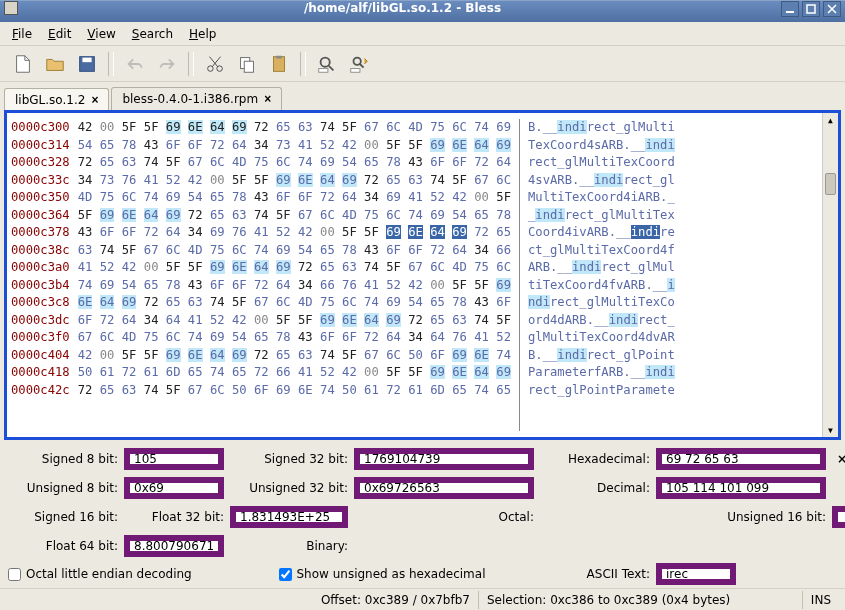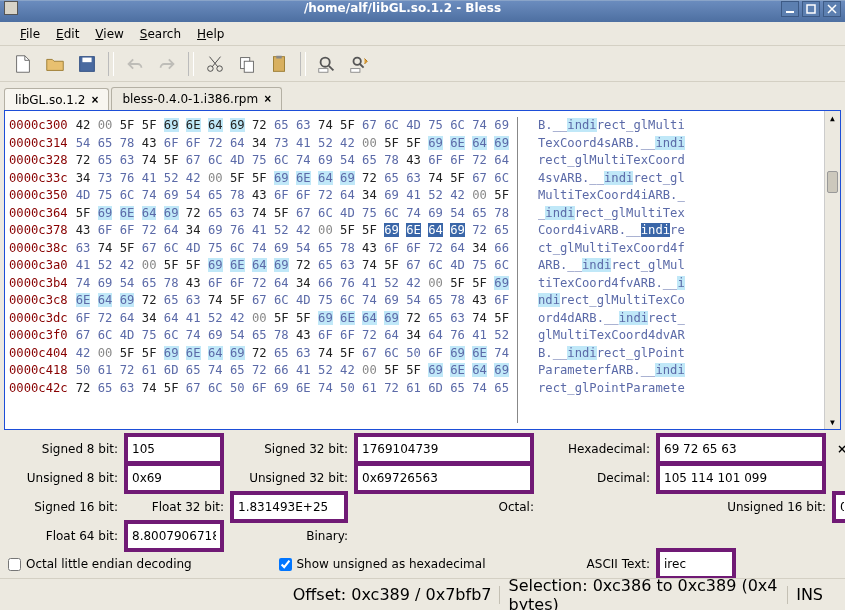--- a/index.html
+++ b/index.html
@@ -3,51 +3,51 @@
 <meta charset="utf-8">
 <style>
 * { box-sizing: border-box; margin: 0; padding: 0; }
 body { font-family: "DejaVu Sans", Arial, sans-serif; font-size: 12px; background: #ece9e0; color: #000; width: 845px; height: 610px; overflow: hidden; display: flex; flex-direction: column; }
 .titlebar { background: linear-gradient(to bottom, #6b8cbe, #4d6fa1); color: #fff; height: 22px; display: flex; align-items: flex-start; padding: 0 4px; border-top: 1px solid #8aa4c8; }
 .titlebar .icon { width: 14px; height: 14px; background: #d8d4c8; margin-right: 6px; border: 1px solid #555; }
 .titlebar .title { flex: 1; text-align: center; font-weight: bold; font-size: 12px; }
 .titlebar .winbtns { display: flex; gap: 3px; }
 .titlebar .winbtn { width: 18px; height: 16px; background: #5c7fb0; border: 1px solid #3d5a85; display: flex; align-items: center; justify-content: center; cursor: pointer; }
 .titlebar .winbtn svg { width: 10px; height: 10px; }
-.menubar { background: #ece9e0; height: 24px; display: flex; align-items: center; padding: 0 12px; border-bottom: 1px solid #d4d0c4; }
+.menubar { background: #ece9e0; height: 24px; display: flex; align-items: center; padding: 0 4px; border-bottom: 1px solid #d4d0c4; }
 .menubar .menu { padding: 4px 8px; cursor: pointer; }
 .menubar .menu u { text-decoration: underline; }
 .toolbar { background: #ece9e0; height: 36px; display: flex; align-items: center; padding: 4px 8px; gap: 2px; border-bottom: 1px solid #d4d0c4; }
 .toolbar .sep { width: 6px; height: 24px; border-left: 1px solid #bbb; border-right: 1px solid #fff; margin: 0 4px; }
 .toolbar .tbtn { width: 30px; height: 28px; display: flex; align-items: center; justify-content: center; border: 1px solid transparent; border-radius: 3px; cursor: pointer; }
 .toolbar .tbtn svg { width: 22px; height: 22px; }
 .tabs { background: #ece9e0; height: 28px; display: flex; align-items: flex-end; padding: 0 4px; }
 .tabs .tab { padding: 4px 10px; background: #ece9e0; border: 1px solid #b4b0a4; border-bottom: none; border-radius: 3px 3px 0 0; display: flex; align-items: center; gap: 6px; margin-right: 2px; cursor: pointer; font-size: 12px; }
 .tabs .tab.active { background: #f8f6f0; position: relative; top: 1px; }
 .tabs .close { font-family: sans-serif; cursor: pointer; font-weight: bold; }
-.hexview { flex: 1; background: #fff; border: 1px solid #1d4ed8; margin: 0 4px; display: flex; font-family: "DejaVu Sans Mono","Courier New",monospace; font-size: 12.2px; overflow: hidden; position: relative; }
+.hexview { flex: 1; background: #fff; border: 3px solid #1d4ed8; margin: 0 4px; display: flex; font-family: "DejaVu Sans Mono","Courier New",monospace; font-size: 12.2px; overflow: hidden; position: relative; }
 .hexcontent { flex: 1; display: flex; padding: 6px 4px; overflow: hidden; white-space: pre; line-height: 17.5px; }
 .offsets { color: #880000; }
 .bytes { margin: 0 8px; }
-.ascii { border-left: 1px solid #888; padding-left: 20px; color: #5b6aa8; }
+.ascii { border-left: 1px solid #888; padding-left: 8px; color: #5b6aa8; }
 .b0 { color: #888; } 
 .b1 { color: #222; } 
 .b2 { color: #5b6aa8; } 
 .hl { background: #c0e8f8; }
 .sel { background: #3a66a8; color: #fff; }
 .scrollbar { width: 16px; background: #ece9e0; border-left: 1px solid #ccc; position: relative; }
 .scrollbar .thumb { position: absolute; top: 60px; left: 2px; right: 2px; height: 22px; background: #ccc8bc; border: 1px solid #999; border-radius: 2px; }
 .scrollbar .arr { position: absolute; left: 0; right: 0; height: 14px; display: flex; align-items: center; justify-content: center; background: #ece9e0; }
 .scrollbar .arr.up { top: 0; } .scrollbar .arr.down { bottom: 0; }
 .inspector { background: #ece9e0; padding: 6px 8px 2px 8px; display: grid; grid-template-columns: 110px 100px 118px 180px 110px 170px 20px; grid-template-rows: repeat(4, 26px) 24px; gap: 3px 6px; align-items: center; font-size: 12px; }
 .inspector .lbl { text-align: right; }
-.inspector input[type=text] { height: 22px; padding: 12px 4px; border: 4px solid #701a75; background: #fff; font-family: inherit; font-size: 12px; width: 100%; }
+.inspector input[type=text] { height: 22px; padding: 2px 4px; border: 6px solid #701a75; background: #fff; font-family: inherit; font-size: 12px; width: 100%; }
 .inspector .xbtn { cursor: pointer; font-weight: bold; text-align: center; }
 .inspector .chk { display: flex; align-items: center; gap: 5px; }
-.statusbar { height: 32px; background: #ece9e0; border-top: 1px solid #d4d0c4; display: flex; align-items: center; font-size: 16px; padding: 0 14px; }
+.statusbar { height: 22px; background: #ece9e0; border-top: 1px solid #d4d0c4; display: flex; align-items: center; font-size: 12px; padding: 0 6px; }
 .statusbar .cell { padding: 0 8px; border-right: 1px solid #c4c0b4; height: 18px; display: flex; align-items: center; }
 .statusbar .spacer { flex: 1; }
 </style>
 </head>
 <body>
 
 <div class="titlebar">
   <div class="icon"></div>
   <div class="title">/home/alf/libGL.so.1.2 - Bless</div>
   <div class="winbtns">

